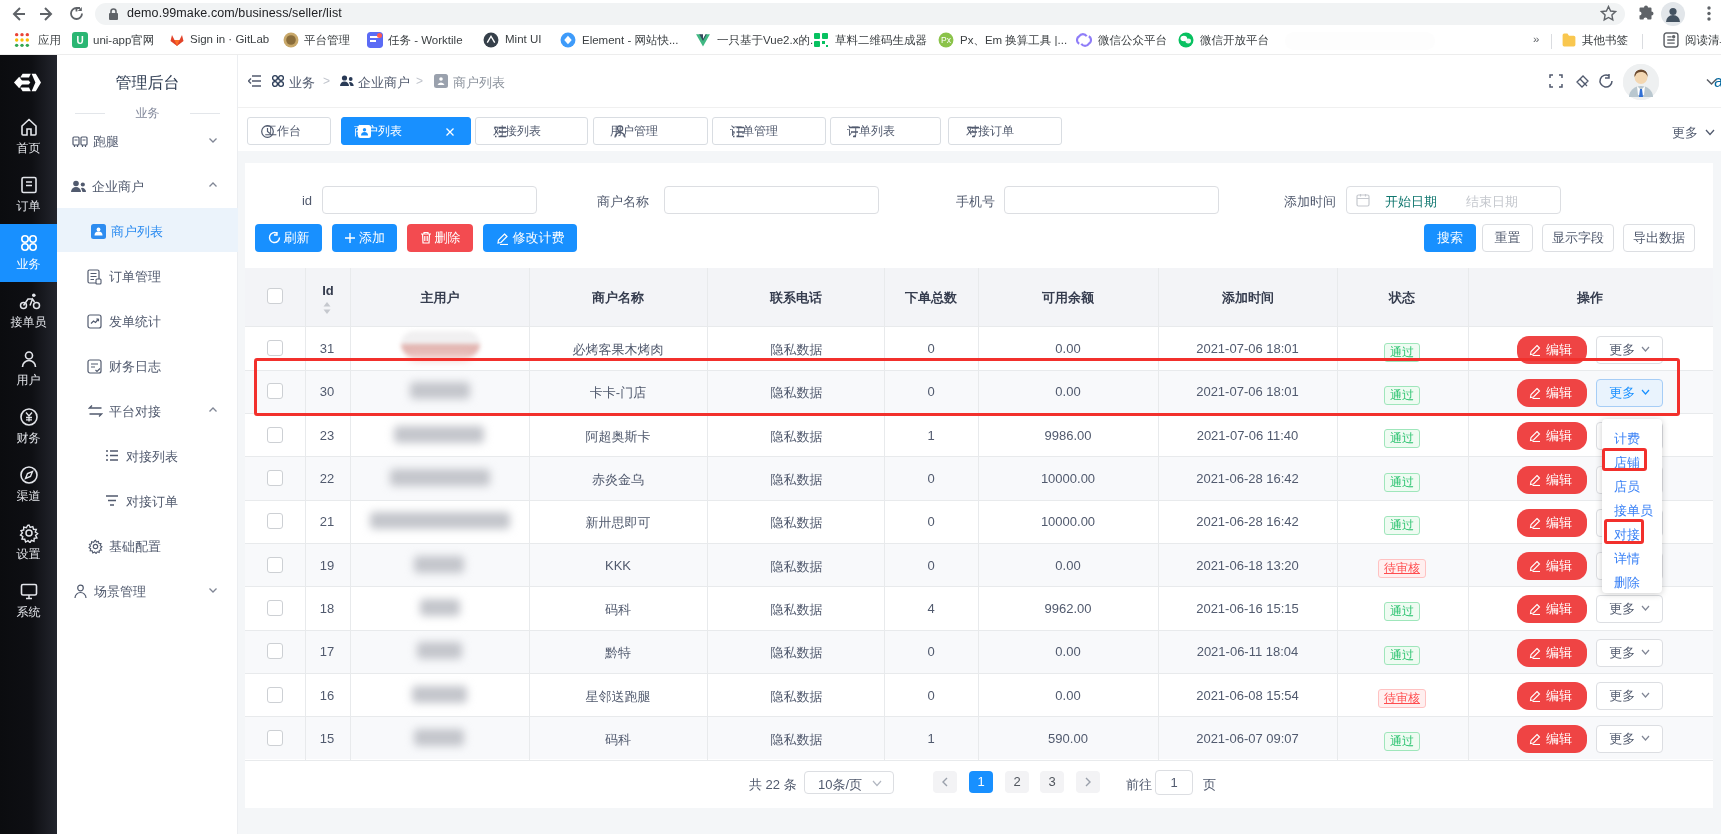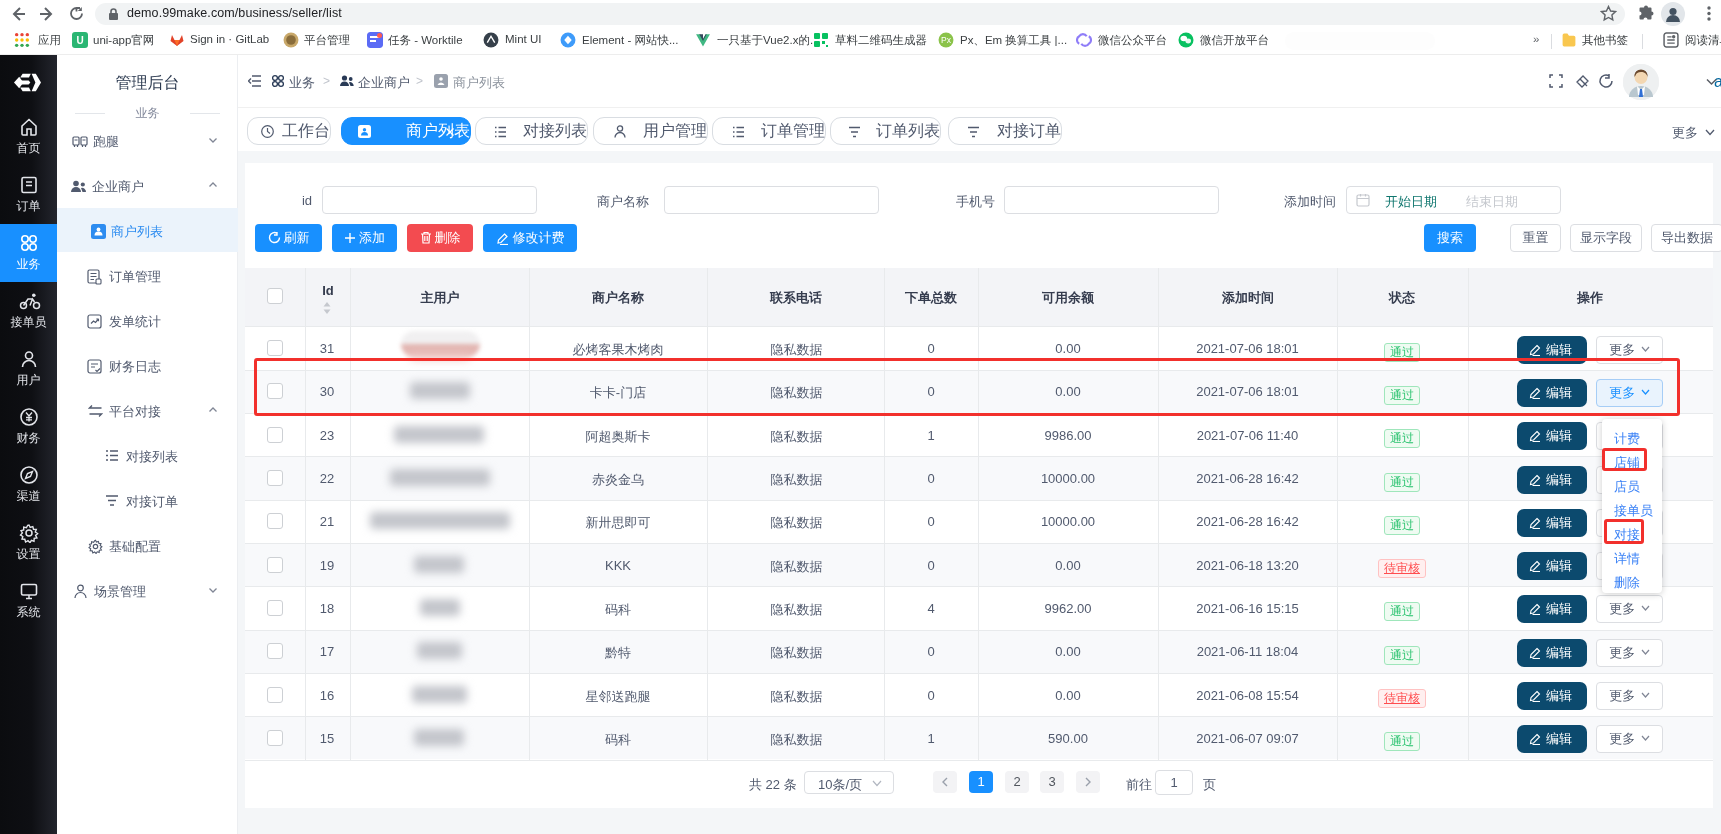--- a/index.html
+++ b/index.html
@@ -31,42 +31,42 @@
 .mitem { position:absolute; left:0; width:181px; height:45px; font-size:13px; color:#515a6e; }
 .mitem .txt { position:absolute; top:15px; }
 .mitem svg.mic { position:absolute; top:16px; }
 .mitem .chev { position:absolute; left:150px; top:16px; }
 .mitem.act { background:#ebf3fb; color:#2d8cf0; }
 
 
 #mhead { position:absolute; left:238px; top:55px; width:1483px; height:52px; background:#fff; }
 #mdivider { position:absolute; left:238px; top:107px; width:1483px; height:1px; background:#f0f0f0; }
 #tabrow { position:absolute; left:238px; top:108px; width:1483px; height:43px; background:#fff; }
-.tab { position:absolute; top:9px; height:28px; border:1px solid #d9dde2; border-radius:11px; background:#fff; font-size:16px; color:#515a6e; line-height:26px; text-align:right; }
+.tab { position:absolute; top:9px; height:28px; border:1px solid #d9dde2; border-radius:3px; background:#fff; font-size:12px; color:#515a6e; line-height:26px; text-align:left; }
 .tab.act { background:#1890ff; border-color:#1890ff; color:#fff; }
 #graybg { position:absolute; left:238px; top:151px; width:1483px; height:683px; background:#f4f6f8; }
 #card { position:absolute; left:245px; top:163px; width:1468px; height:645px; background:#fff; }
 
 
 .flabel { position:absolute; top:193px; font-size:13px; color:#515a6e; text-align:right; }
 .finput { position:absolute; top:186px; height:28px; background:#fff; border:1px solid #dcdee2; border-radius:4px; }
 .btn { position:absolute; top:224px; height:28px; border-radius:4px; font-size:13px; line-height:28px; text-align:center; color:#fff; }
 .btn.blue { background:#1890ff; }
 .btn.red { background:#f34b50; }
-.btn.plain { background:#fff; border:1px solid #dcdee2; color:#515a6e; line-height:26px;margin-left:28px; }
+.btn.plain { background:#fff; border:1px solid #dcdee2; color:#515a6e; line-height:26px; }
 .th { position:absolute; background:#f3f4f7; border-bottom:1px solid #e8eaec; }
 .cell { position:absolute; font-size:13px; color:#515a6e; text-align:center; }
 .hcell { position:absolute; font-size:13px; color:#353c4e; font-weight:bold; text-align:center; }
 .rowline { position:absolute; left:245px; width:1468px; height:1px; background:#e8eaec; }
 .stripe { position:absolute; left:245px; width:1468px; background:#f8f9fb; }
 .vline { position:absolute; width:1px; background:#e8eaec; }
 .tag { position:absolute; height:19px; border-radius:3px; font-size:12px; line-height:17px; text-align:center; }
 .tag.g { background:#effbf2; border:1px solid #9fe6bb; color:#27c26d; }
 .tag.r { background:#ffefef; border:1px solid #ffc2c2; color:#ff4d4f;text-decoration:underline; }
-.ebtn { position:absolute; width:70px; height:28px; background:#0c4a6e; border-radius:7px; color:#fff; font-size:13px; line-height:28px; text-align:center; }
+.ebtn { position:absolute; width:70px; height:28px; background:#ef4444; border-radius:12px; color:#fff; font-size:13px; line-height:28px; text-align:center; }
 .mbtn { position:absolute; width:67px; height:28px; background:#fff; border:1px solid #dcdee2; border-radius:4px; color:#515a6e; font-size:13px; line-height:26px; text-align:center; }
 .blur { position:absolute; background:#bfc2c9; filter:blur(4px); border-radius:4px; }
 
 
 .pg { position:absolute; top:771px; height:22px; border-radius:4px; background:#f3f3f5; color:#51565e; font-size:13px; line-height:22px; text-align:center; }
 .pg.on { background:#1890ff; color:#fff; }
 
 
 #ddown { position:absolute; left:1602px; top:419px; width:60px; height:174px; background:#fff; border-radius:4px; box-shadow:0 1px 7px rgba(0,0,0,0.2); }
 .ditm { position:absolute; left:12px; font-size:13px; color:#3b82f6; }

